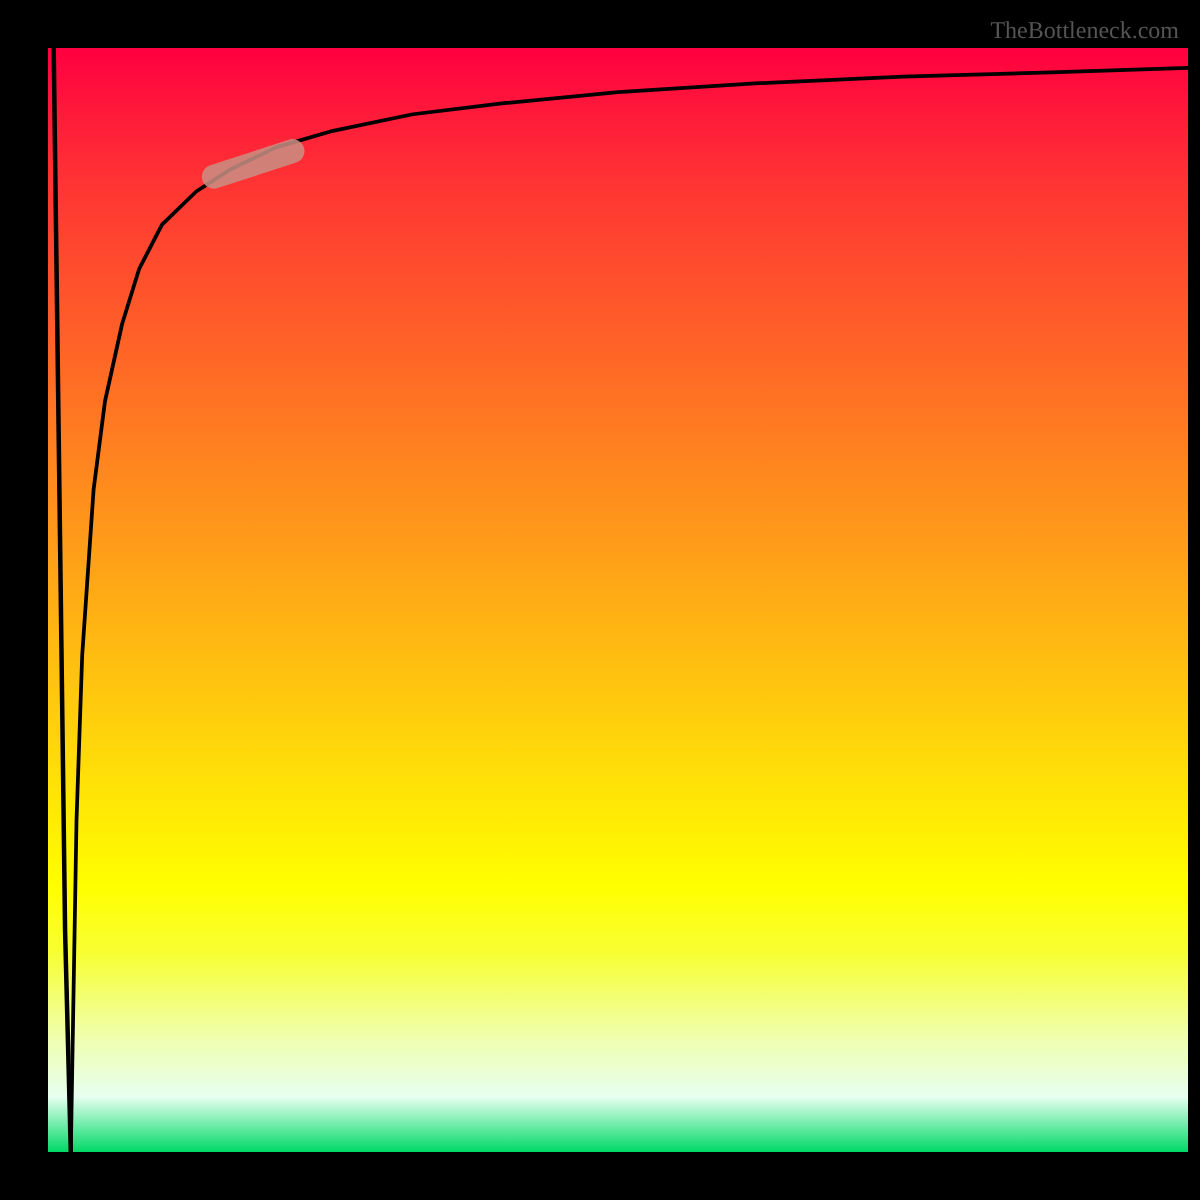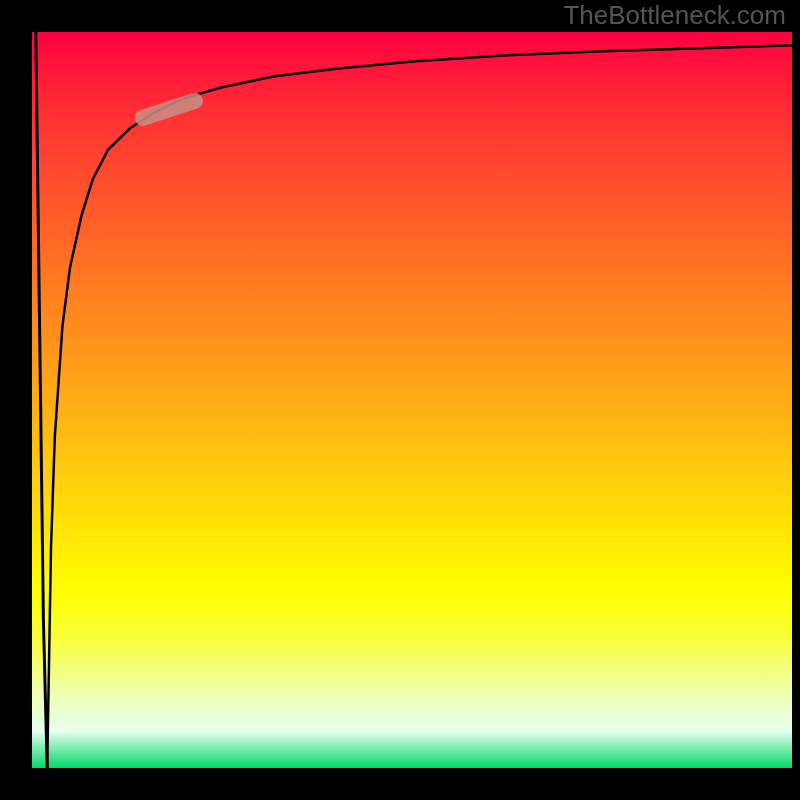--- a/index.html
+++ b/index.html
@@ -5,26 +5,27 @@
   * { margin: 0; padding: 0; box-sizing: border-box; }
   body {
     width: 800px;
     height: 800px;
     background: #000;
     position: relative;
     font-family: Arial, Helvetica, sans-serif;
   }
   .watermark {
     position: absolute;
-    top: 0;
+    top: 12px;
     right: 14px;
     color: #555;
-    font-size: 26px;
+    font-size: 16px;
     font-weight: 400;
     z-index: 10;
+    font-family: Liberation Serif, serif;
   }
   .plot-area {
     position: absolute;
     left: 32px;
     top: 32px;
     width: 760px;
     height: 736px;
     background: linear-gradient(to bottom,
       #ff0040 0%,
       #ff1a3a 6%,

